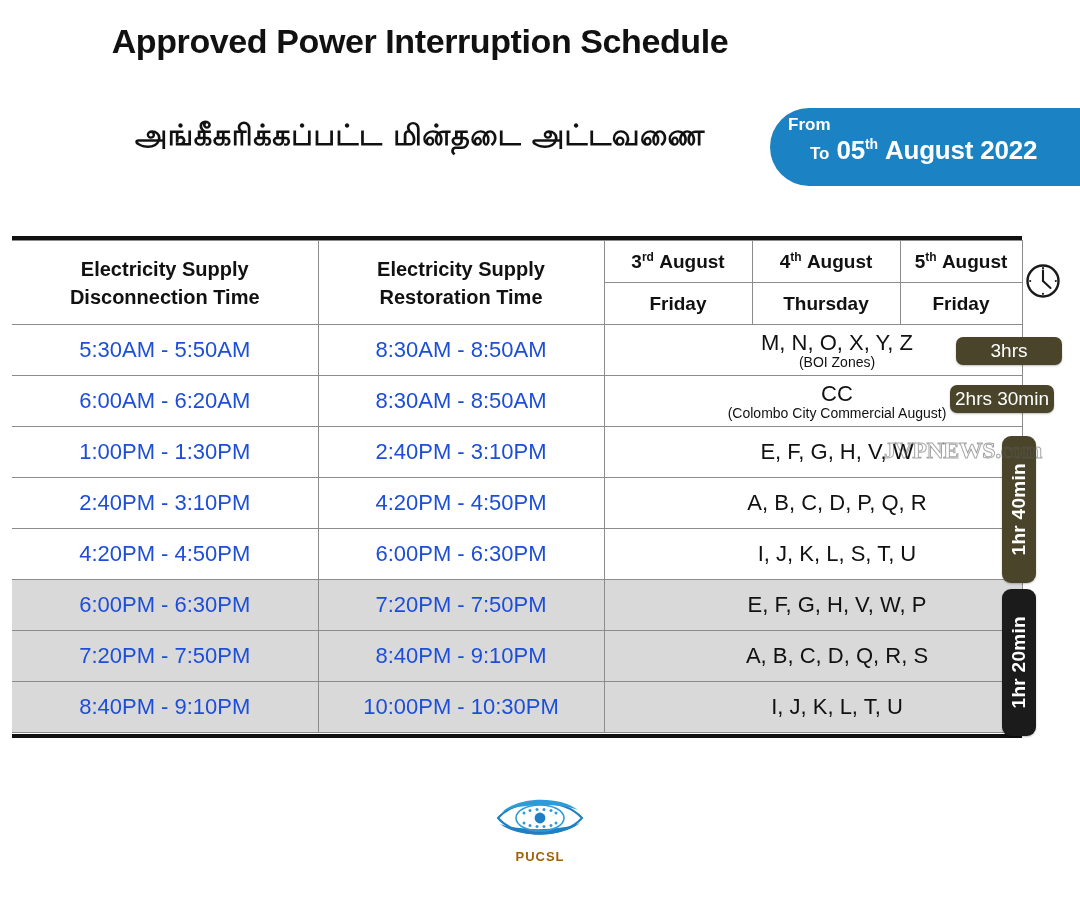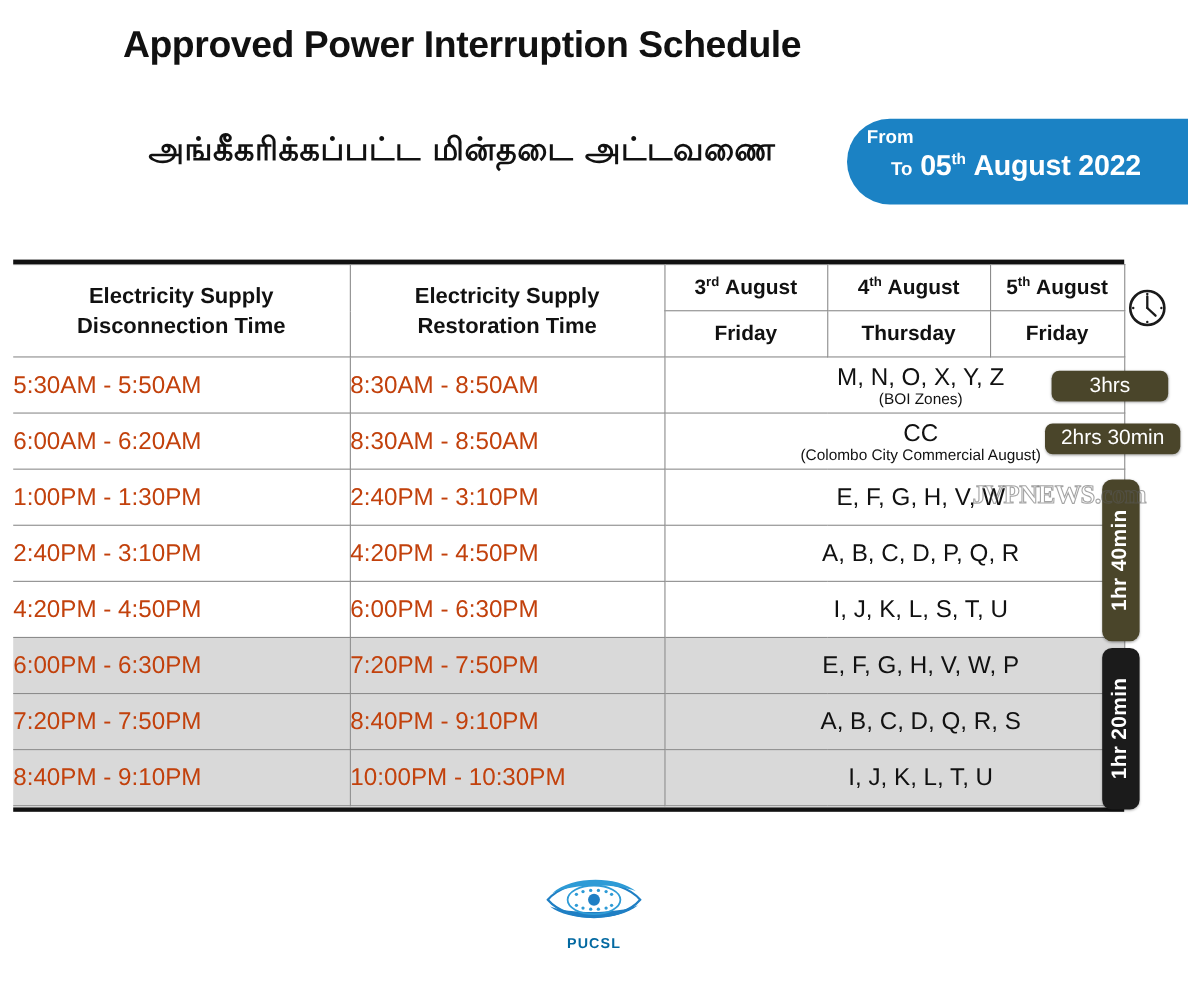--- a/index.html
+++ b/index.html
@@ -136,22 +136,23 @@
     color: #111111;
   }
   .hdr-clock {
     border: none !important;
     text-align: center;
     vertical-align: middle;
   }
 
   .time-cell {
     height: 51px;
+    text-align: center;
     font-size: 22px;
-    color: #c2410c;
+    color: #1d4ed8;
     white-space: nowrap;
   }
   .zone-cell {
     height: 51px;
     text-align: center;
     font-size: 22px;
     color: #111111;
     line-height: 1.05;
     padding-left: 48px;
   }
@@ -173,21 +174,21 @@
     border-radius: 7px;
     font-size: 19px;
     font-weight: normal;
     display: flex;
     align-items: center;
     justify-content: center;
     text-align: center;
     box-shadow: 0 1px 2px rgba(0,0,0,0.25);
   }
   #badge-3hrs   { left: 956px; top: 337px; width: 106px; height: 28px; }
-  #badge-2h30   { left: 950px; top: 385px; width: 123px; height: 28px; }
+  #badge-2h30   { left: 950px; top: 385px; width: 104px; height: 28px; }
   #badge-1h40 {
     left: 1002px; top: 436px; width: 34px; height: 147px;
     border-radius: 9px;
   }
   #badge-1h20 {
     left: 1002px; top: 589px; width: 34px; height: 147px;
     background: #1b1b1b;
     border-radius: 9px;
   }
   .vtext {
@@ -227,21 +228,21 @@
   }
   #logo-block {
     width: 96px;
     display: flex;
     flex-direction: column;
     align-items: center;
   }
   #logo-text {
     font-size: 13px;
     font-weight: bold;
-    color: #0369a1;
+    color: #a16207;
     letter-spacing: 1px;
     margin-top: 1px;
   }
   #footer-text { text-align: center; line-height: 1.28; }
   .ft-si {
     font-size: 17px;
     font-weight: 600;
     color: #111111;
     font-family: "DejaVu Sans", "Liberation Sans", sans-serif;
   }

